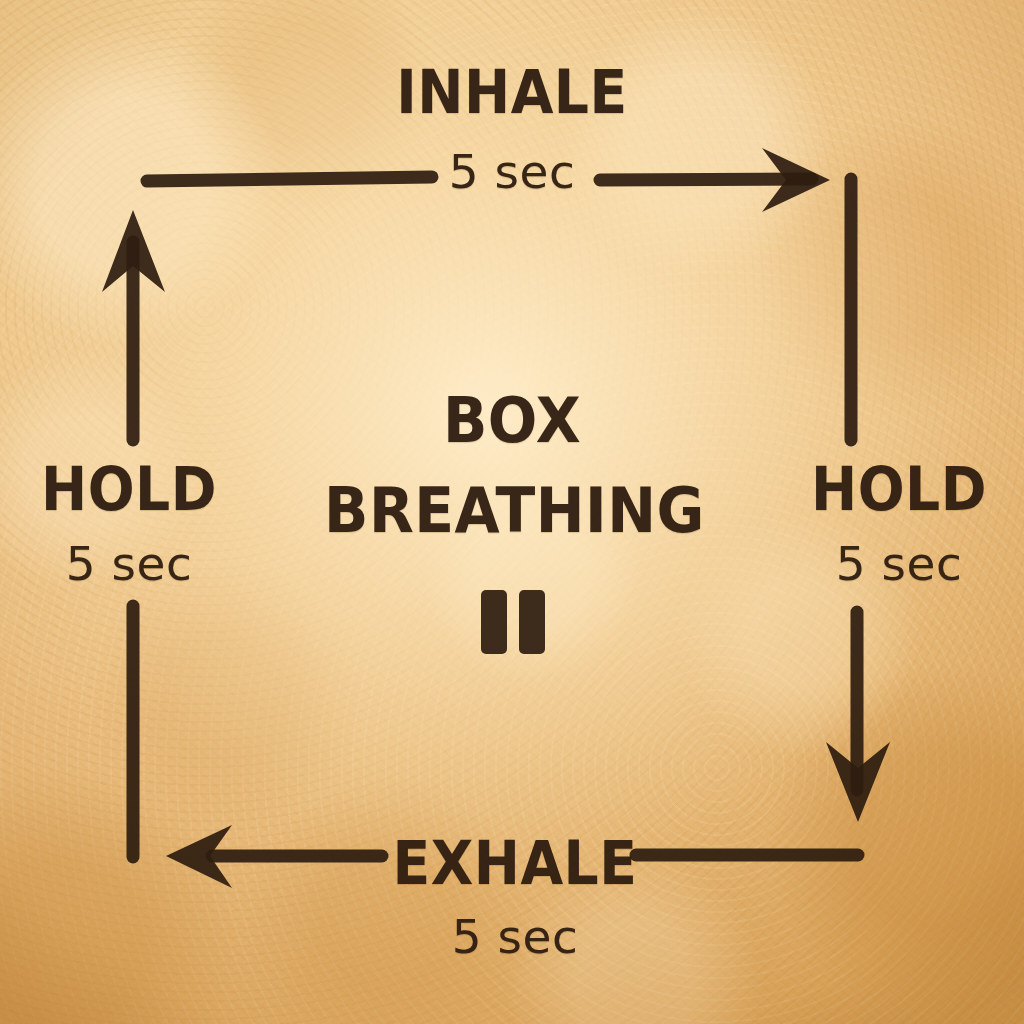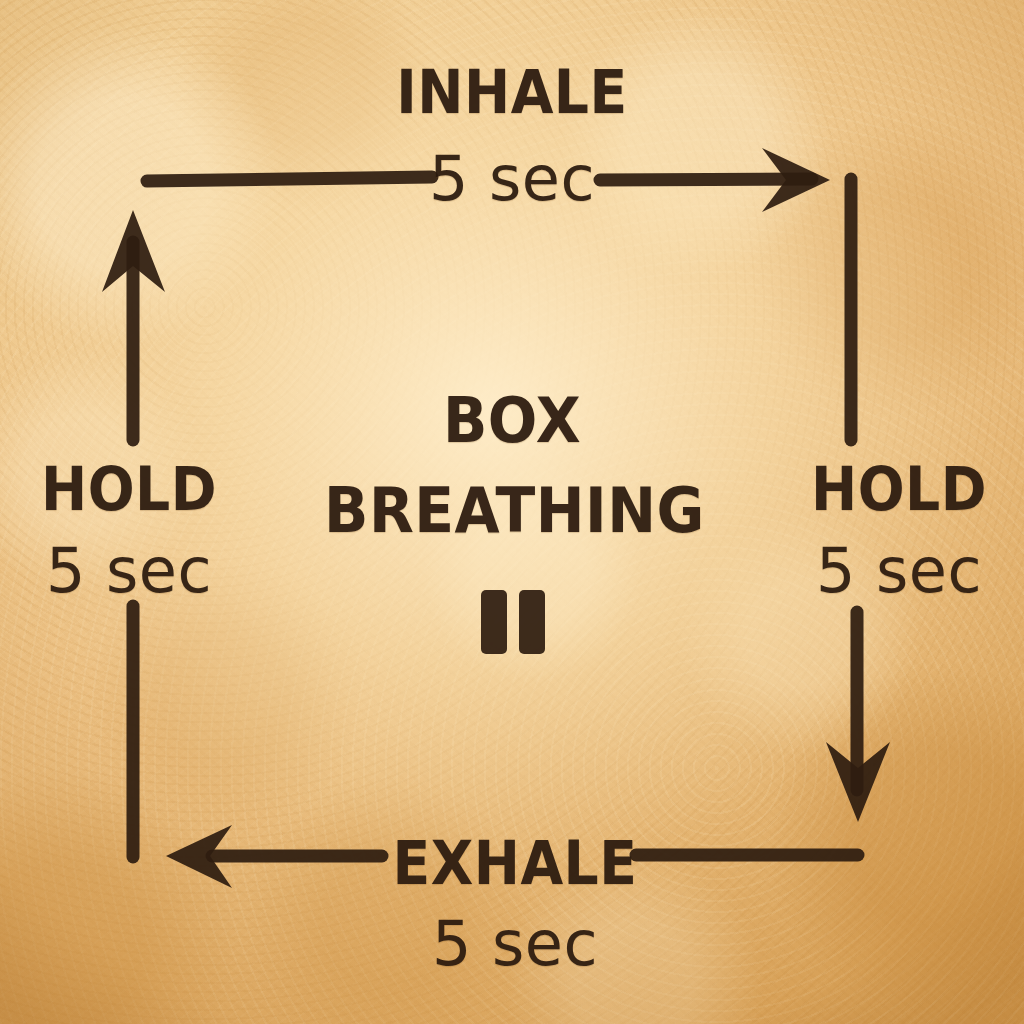--- a/index.html
+++ b/index.html
@@ -76,21 +76,21 @@
     letter-spacing: 0.5px;
     text-shadow: 0 1px 1px rgba(120,80,30,0.25);
   }
   .phase {
     font-size: 60px;
     font-weight: 700;
     font-family: "DejaVu Sans", sans-serif;
     transform: scaleX(0.92);
   }
   .dur {
-    font-size: 62px;
+    font-size: 47px;
     font-weight: 400;
     font-family: "DejaVu Sans", sans-serif;
   }
   .title-line {
     font-size: 62px;
     font-weight: 700;
     font-family: "DejaVu Sans", sans-serif;
     transform: scaleX(0.94);
   }
 

